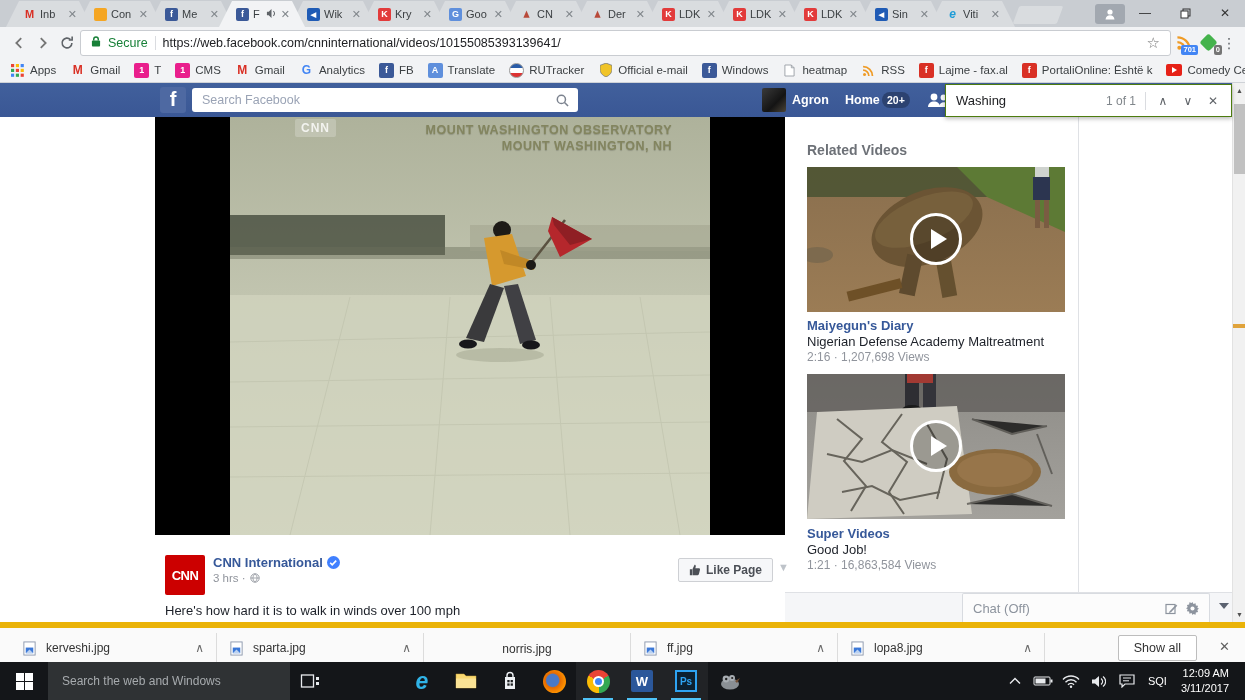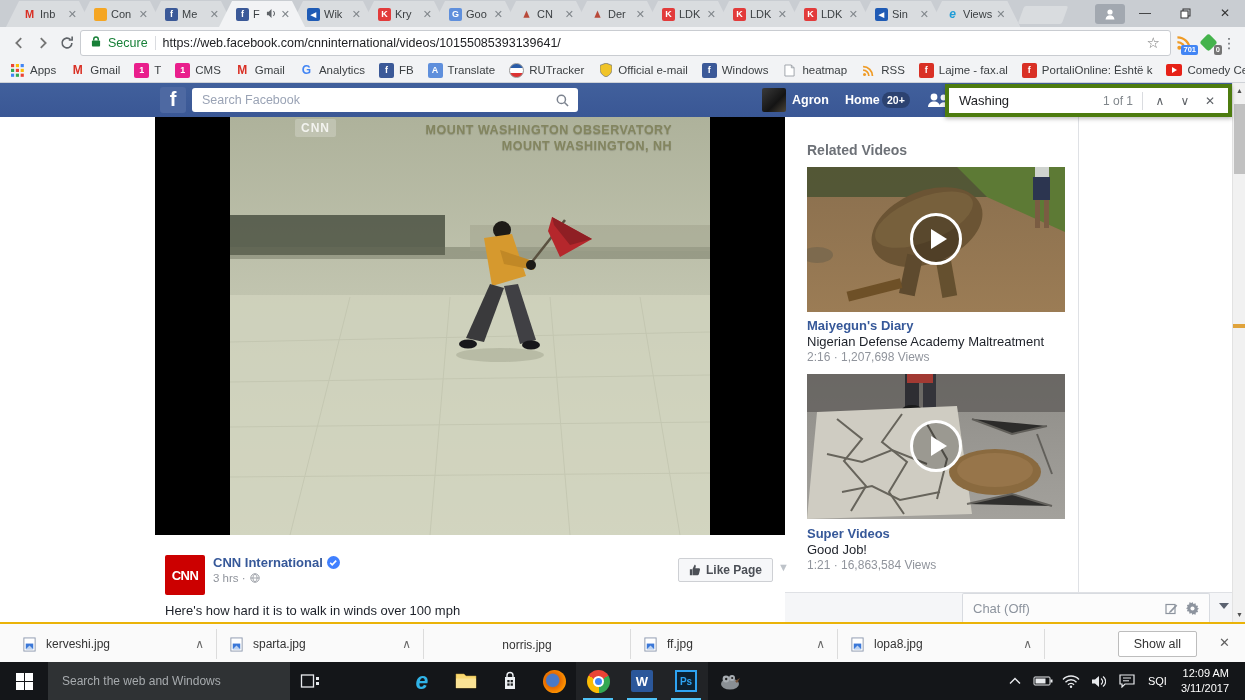--- a/index.html
+++ b/index.html
@@ -75,21 +75,21 @@
   #fb-avatar { position:absolute; left:762px; top:5px; width:24px; height:24px; border-radius:2px;
                background:linear-gradient(135deg,#3a3a3a,#141414 60%,#4a4438); }
   #fb-name { position:absolute; left:792px; top:10px; color:#fff; font-weight:bold; font-size:12.5px; }
   #fb-home { position:absolute; left:845px; top:10px; color:#fff; font-weight:bold; font-size:12.5px; }
   #fb-home-badge { position:absolute; left:882px; top:9px; background:#2c4270; color:#fff; font-weight:bold; font-size:10.5px;
                    border-radius:8px; padding:2px 5px; }
   #fb-friends { position:absolute; left:925px; top:9px; }
 
   
   #findbar { position:absolute; left:945px; top:1px; width:287px; height:33px; background:#fff;
-             border:4px solid #4d7c0f; box-shadow:0 2px 4px rgba(0,0,0,.25); display:flex; align-items:center;
+             border:1px solid #4d7c0f; box-shadow:0 2px 4px rgba(0,0,0,.25); display:flex; align-items:center;
              padding:0 10px; gap:9px; z-index:30; }
   #find-query { flex:1; font-size:13px; color:#202124; }
   #find-count { font-size:12px; color:#80868b; }
   .findsep { width:1px; height:18px; background:#dadce0; }
   .findbtn { color:#5f6368; font-size:12px; width:16px; text-align:center; }
 
   
   #content { position:absolute; left:0; top:34px; width:1232px; height:505px; background:#fff; }
   #videoplayer { position:absolute; left:155px; top:0; width:630px; height:418px; background:#000; }
   #videoinner { position:absolute; left:75px; top:0; width:480px; height:418px; }
@@ -134,21 +134,21 @@
                 border-left:5px solid transparent; border-right:5px solid transparent; border-top:6px solid #5b6270; }
 
   
   #scrollbar { position:absolute; right:0; top:0; bottom:0; width:13px; background:#f1f1f1; border-left:1px solid #e2e2e2; }
   .sb-arrow { position:absolute; left:0; width:13px; height:15px; color:#505050; font-size:7px; text-align:center; line-height:15px; }
   #sb-up { top:0; } #sb-down { bottom:0; }
   #sb-thumb { position:absolute; left:1px; top:21px; width:11px; height:70px; background:#c1c1c1; }
   #sb-marker { position:absolute; left:0; top:241px; width:13px; height:4px; background:#e0a33b; }
 
   
-  #downloadsbar { position:relative; height:40px; background:#fafafa; border-top:2px solid #eab308; }
+  #downloadsbar { position:relative; height:40px; background:#fafafa; border-top:6px solid #eab308; }
   .dlitem { position:absolute; top:5px; height:30px; width:207px; display:flex; align-items:center; gap:9px;
             padding:0 12px; border-right:1px solid #dcdcdc; font-size:12px; color:#333; }
   .dlchev { margin-left:auto; color:#6a6a6a; }
   #show-all { position:absolute; right:48px; top:7px; height:26px; padding:0 15px; background:#fff; border:1px solid #bdbdbd;
               border-radius:2px; font-size:12.5px; color:#333; display:flex; align-items:center; }
   #dl-close { position:absolute; right:15px; top:11px; color:#5f5f5f; font-size:13px; }
 
   
   #taskbar { position:relative; height:38px; background:#141619; display:flex; align-items:stretch; }
   #start-btn { width:48px; display:flex; align-items:center; justify-content:center; }
@@ -254,21 +254,21 @@
       <span class="tlabel">LDK</span>
       <span class="tclose">✕</span>
     </div>
     <div class="tab">
       <span class="tfav fav-bluek">◀</span>
       <span class="tlabel">Sin</span>
       <span class="tclose">✕</span>
     </div>
     <div class="tab">
       <span class="tfav fav-ie">e</span>
-      <span class="tlabel">Views</span>
+      <span class="tlabel">Viti</span>
       <span class="tclose">✕</span>
     </div>
     <div class="newtab"></div>
     <div id="profile-btn">
       <svg width="12" height="12" viewBox="0 0 12 12">
           <circle cx="6" cy="4" r="2.6" fill="#fff"></circle>
           <path d="M1.5 11.5c.4-2.8 2.3-4.2 4.5-4.2s4.1 1.4 4.5 4.2z" fill="#fff"></path>
         </svg>
     </div>
     <div class="winctl">—</div>

